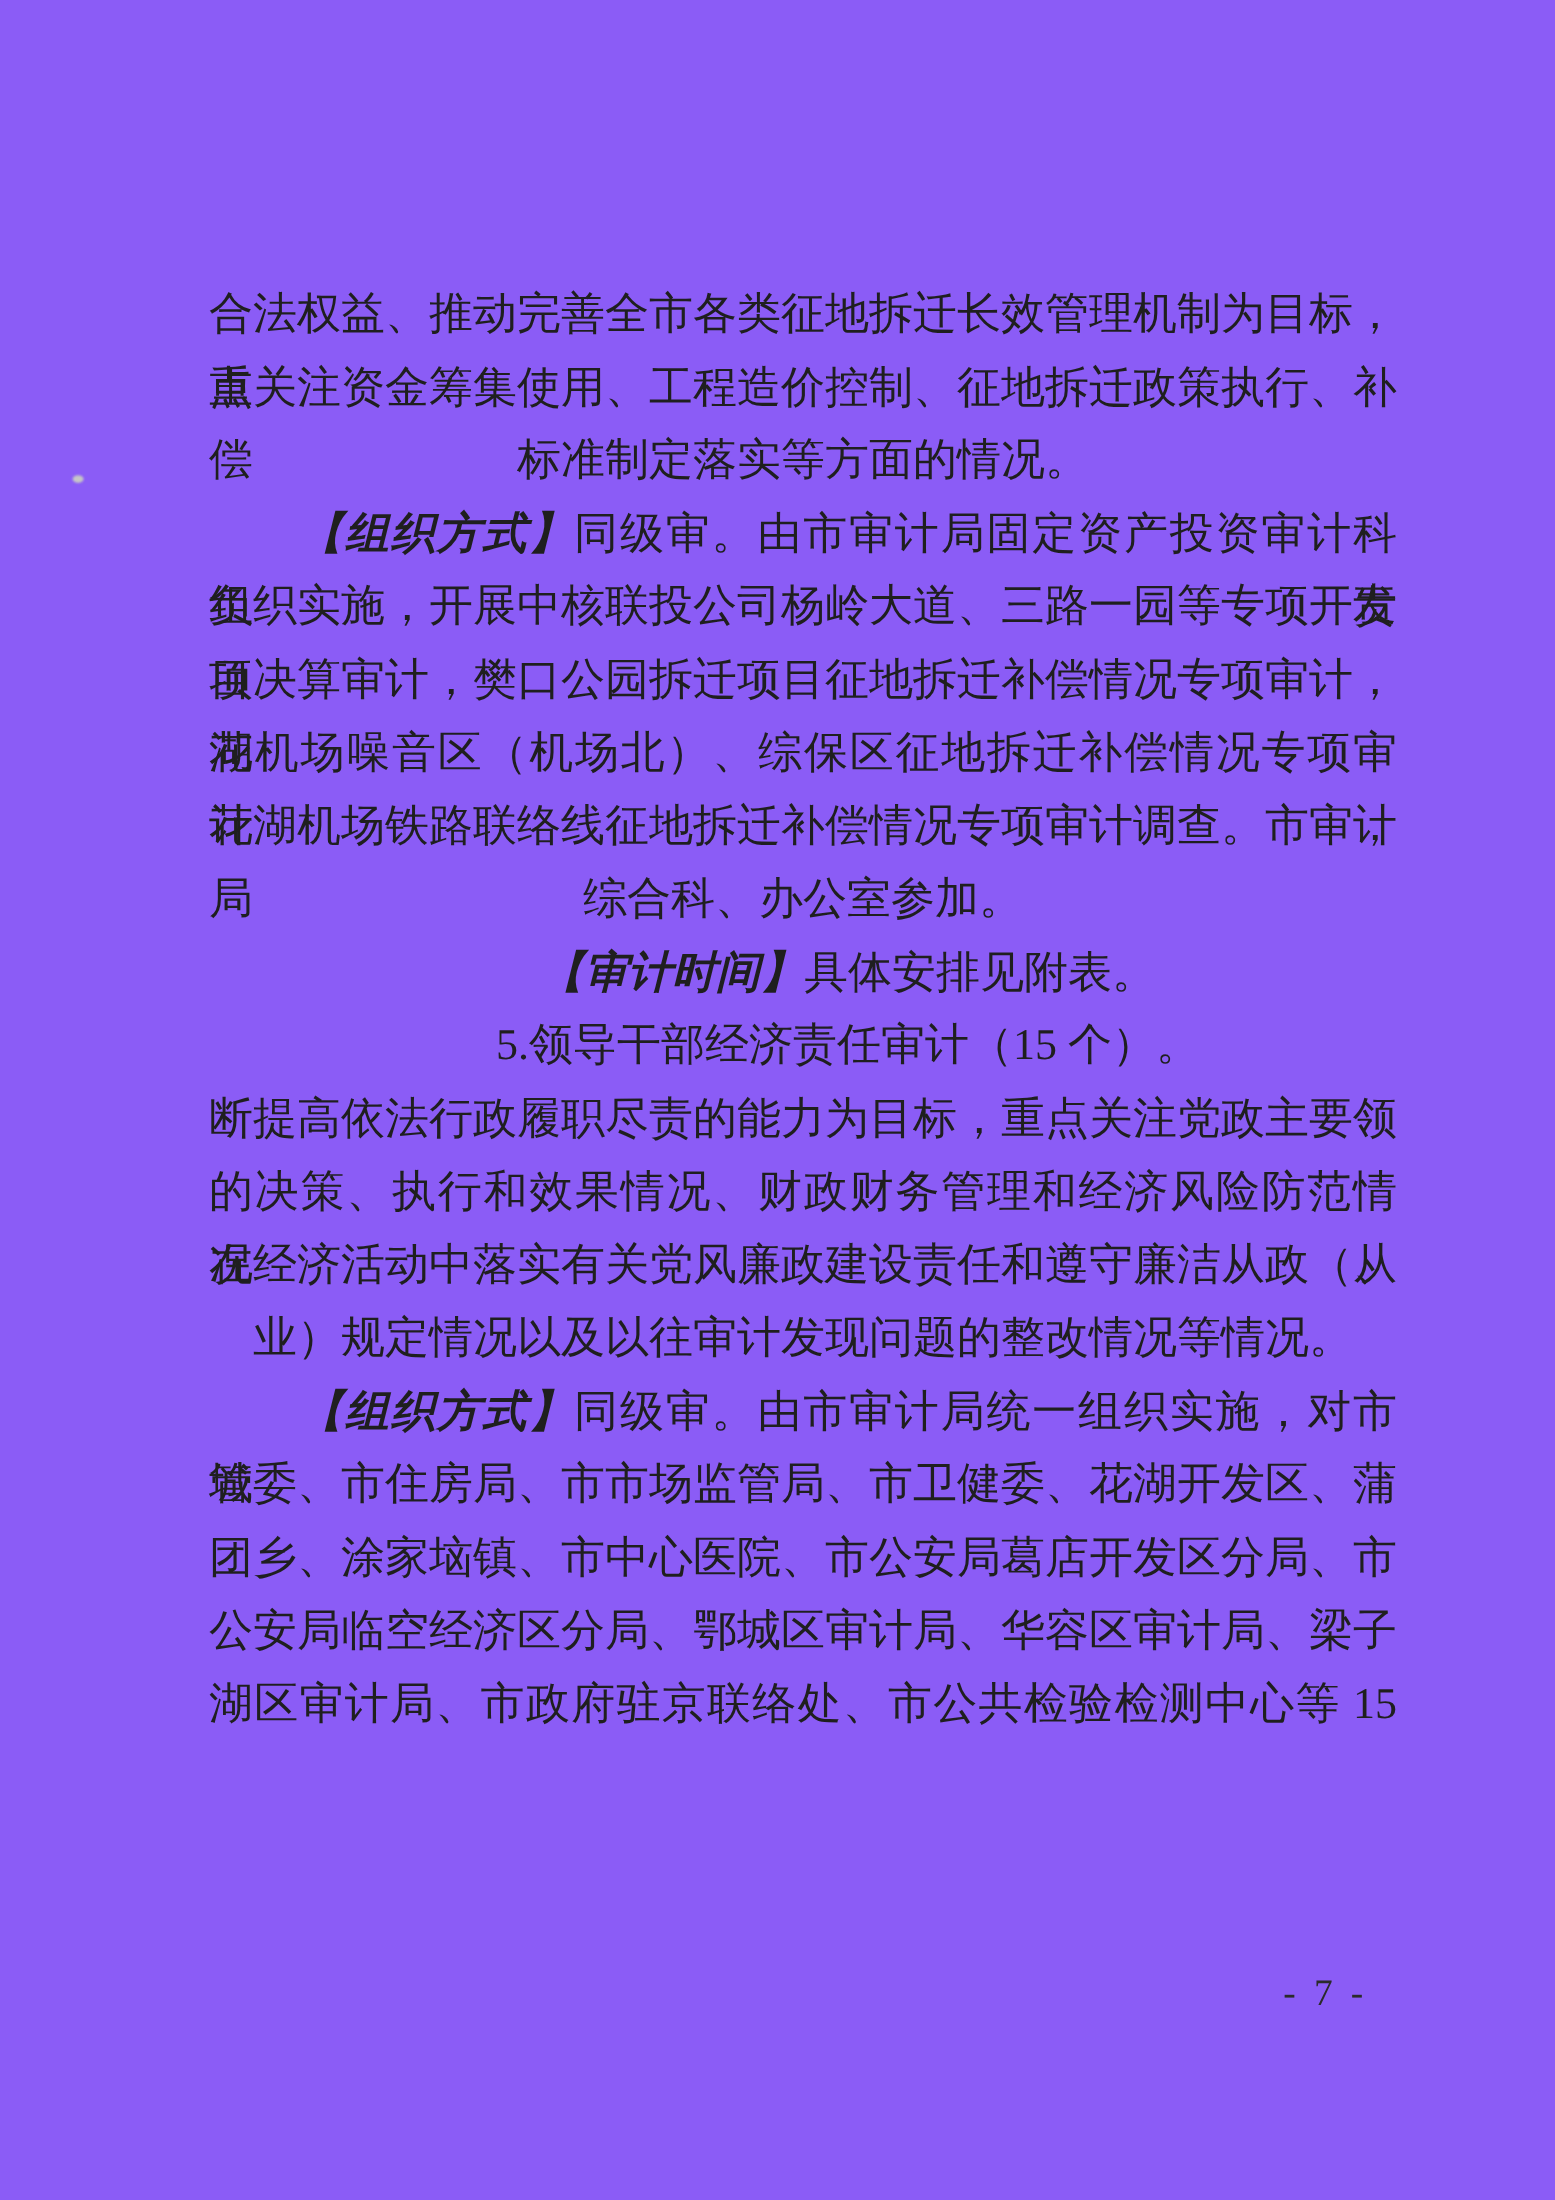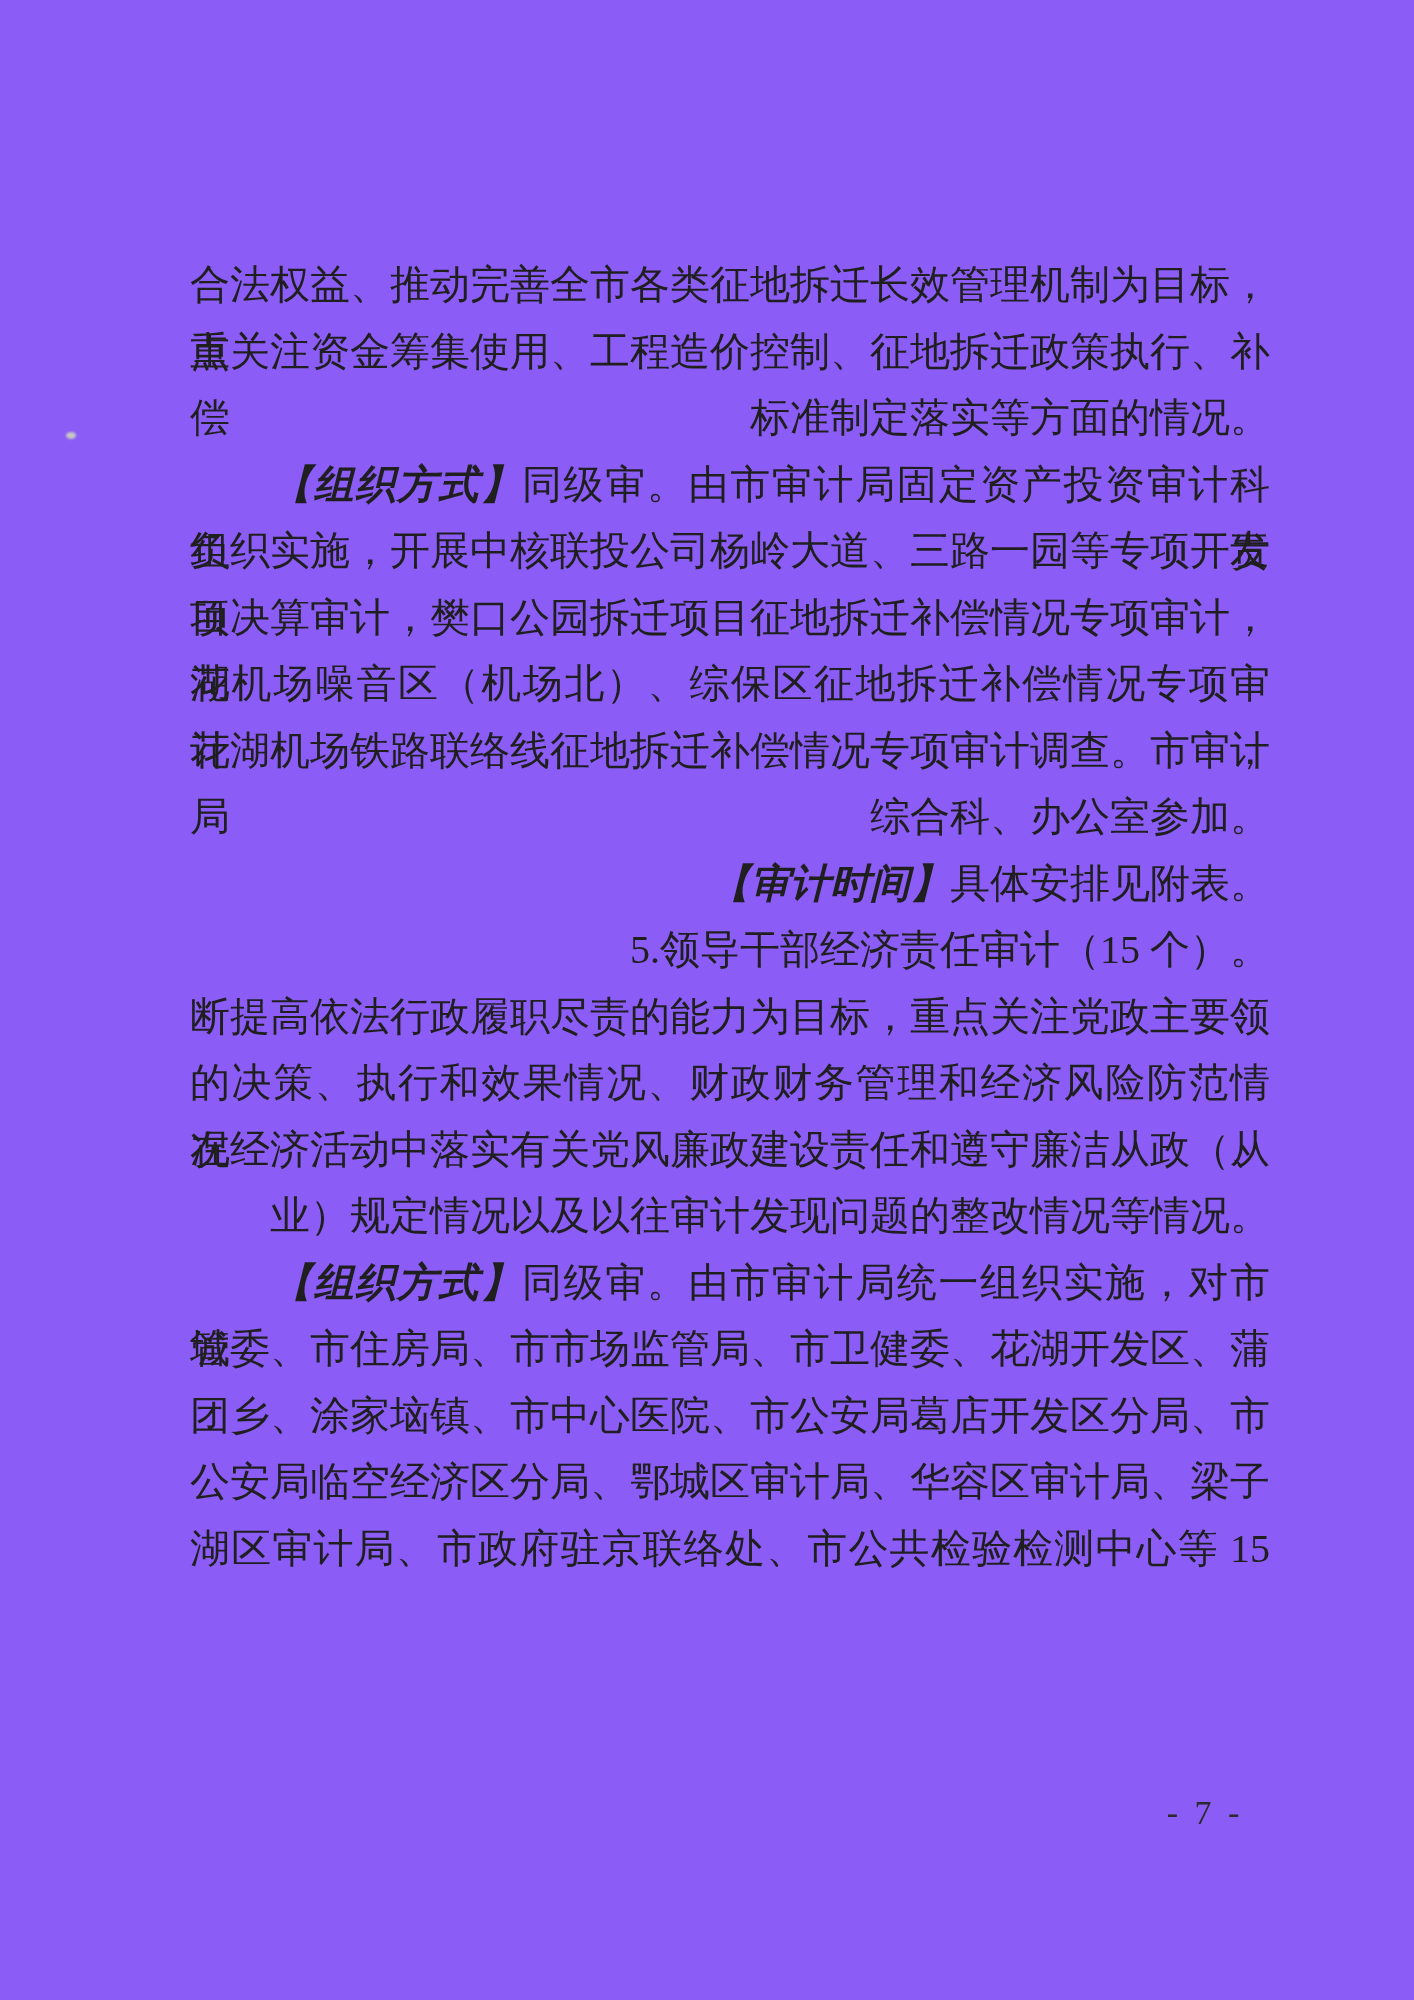--- a/index.html
+++ b/index.html
@@ -20,21 +20,21 @@
     left: 190px;
     top: 252px;
     width: 1080px;
     font-size: 40px;
     color: #1f1f1f;
     -webkit-font-smoothing: antialiased;
   }
   .line {
     height: 66.5px;
     line-height: 66.5px;
-    text-align: right;
+    text-align: center;
   }
   .line.fill {
     text-align: justify;
     text-align-last: justify;
     text-justify: inter-character;
   }
   .line.indent {
     text-indent: 82px;
   }
   .head {

